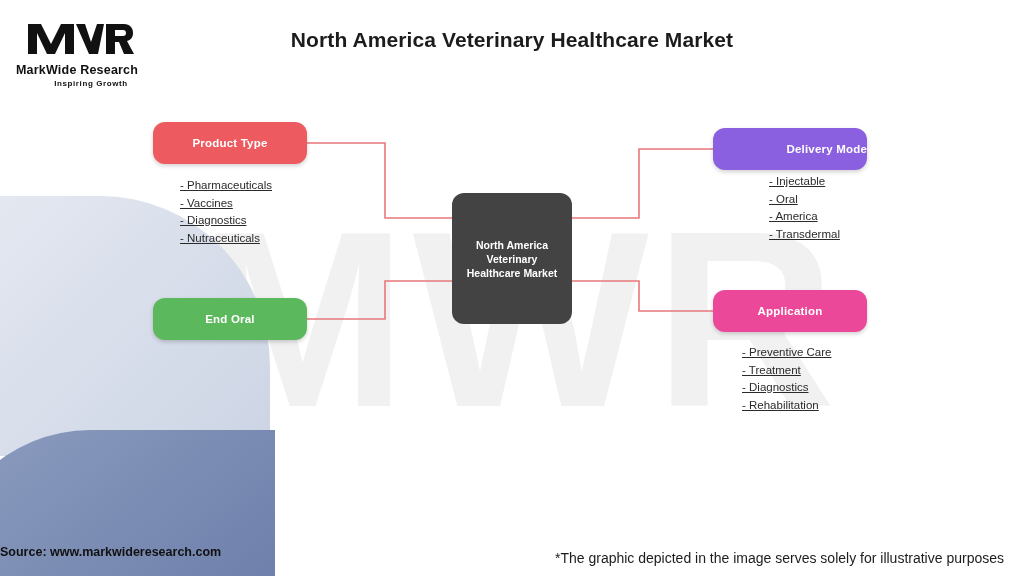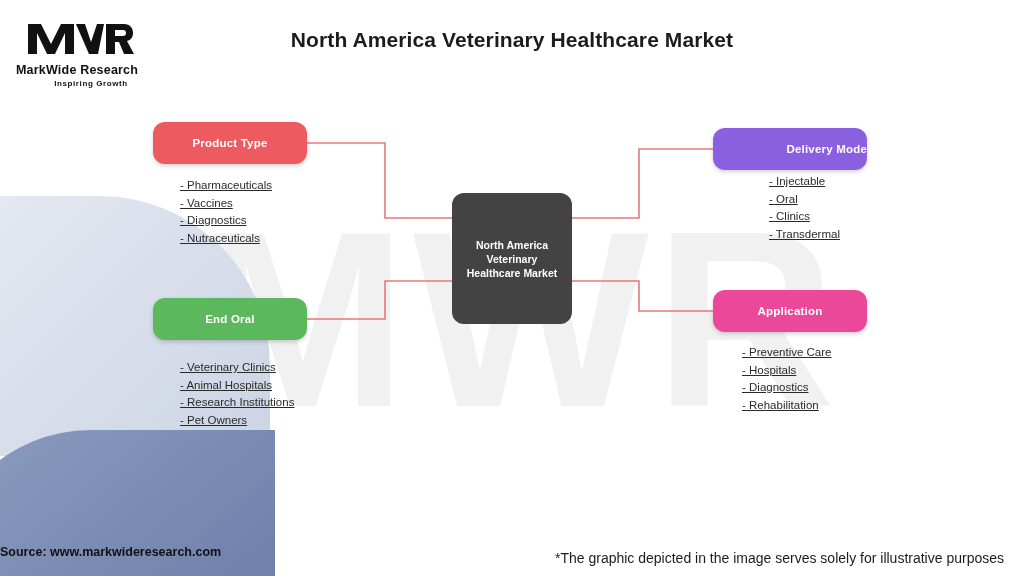--- a/index.html
+++ b/index.html
@@ -234,43 +234,37 @@
   <div class="cat-items" id="items-product">
     <div>- Pharmaceuticals</div>
     <div>- Vaccines</div>
     <div>- Diagnostics</div>
     <div>- Nutraceuticals</div>
   </div>
 
   <div class="cat-box" id="box-enduser">
     <span>End Oral</span>
   </div>
-  <div class="cat-items" id="items-enduser">
-    <div>- Veterinary Clinics</div>
-    <div>- Animal Hospitals</div>
-    <div>- Research Institutions</div>
-    <div>- Pet Owners</div>
-  </div>
 
   <div class="cat-box" id="box-delivery">
     <span>Delivery Mode</span>
   </div>
   <div class="cat-items" id="items-delivery">
     <div>- Injectable</div>
     <div>- Oral</div>
-    <div>- Clinics</div>
+    <div>- America</div>
     <div>- Transdermal</div>
   </div>
 
   <div class="cat-box" id="box-application">
     <span>Application</span>
   </div>
   <div class="cat-items" id="items-application">
     <div>- Preventive Care</div>
-    <div>- Hospitals</div>
+    <div>- Treatment</div>
     <div>- Diagnostics</div>
     <div>- Rehabilitation</div>
   </div>
 
   <div class="source">Source: www.markwideresearch.com</div>
   <div class="disclaimer">*The graphic depicted in the image serves solely for illustrative purposes</div>
 
 </div>
 
 </body></html>

